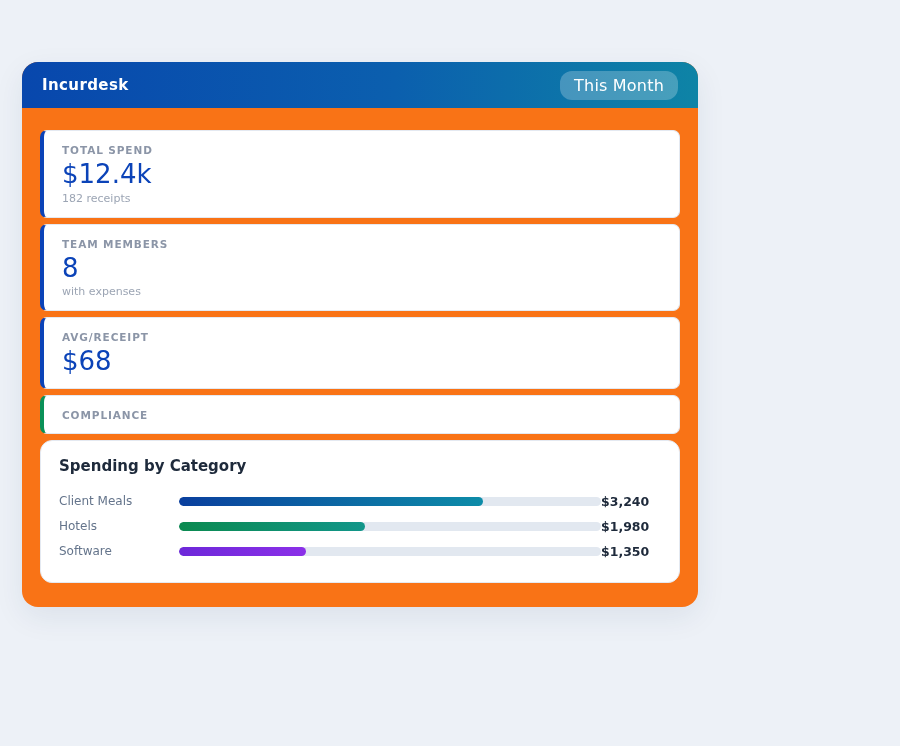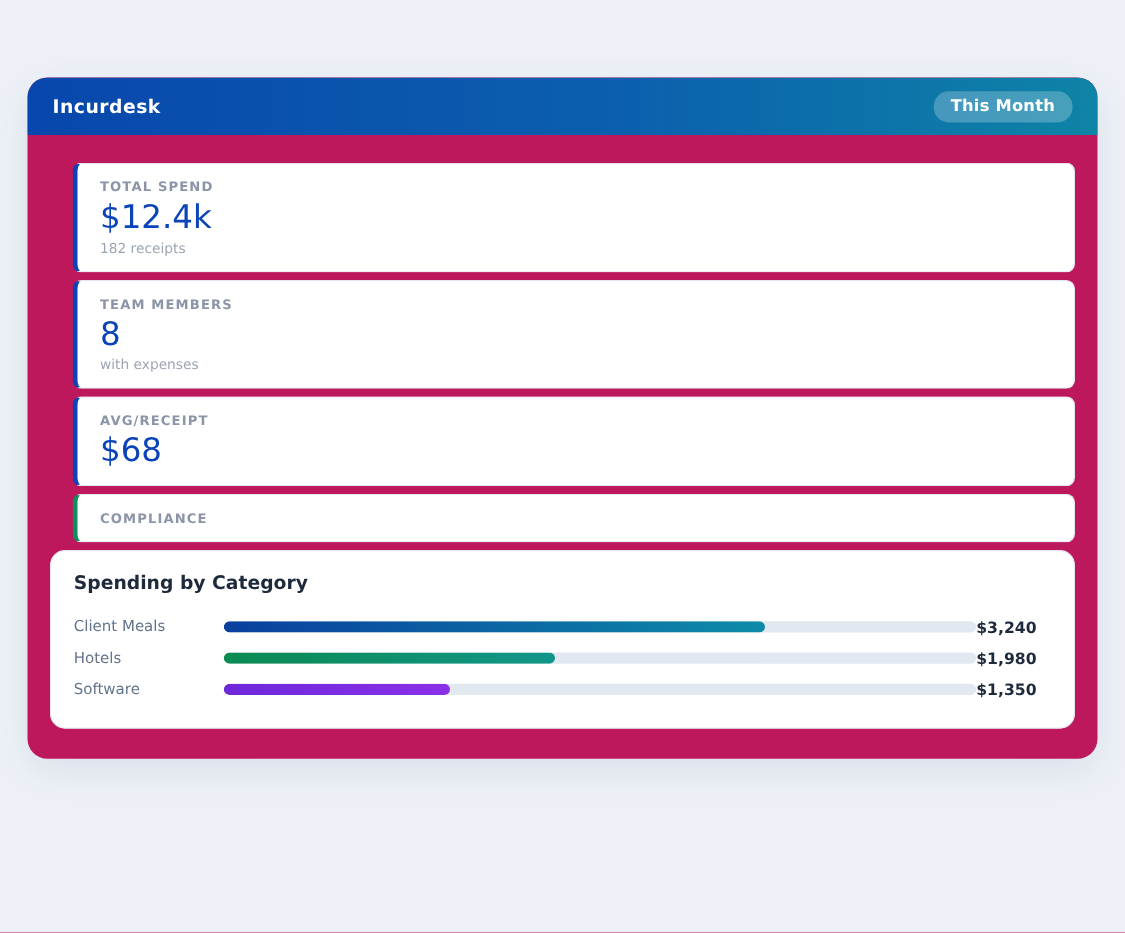--- a/index.html
+++ b/index.html
@@ -5,62 +5,61 @@
   * { margin: 0; padding: 0; box-sizing: border-box; }
   html, body { width: 900px; height: 746px; }
   body {
     background: #edf1f7;
     font-family: "DejaVu Sans", "Liberation Sans", sans-serif;
     overflow: hidden;
   }
   .app-card {
     position: absolute;
     left: 22px; top: 62px;
-    width: 856px;
+    width: 676px;
     border-radius: 16px;
-    background: #be185d;
+    background: #f97316;
     box-shadow: 0 10px 30px rgba(30,50,90,0.08);
     overflow: hidden;
   }
   .app-header {
     height: 46px;
     background: linear-gradient(90deg, #0847ad 0%, #0b5fae 55%, #0e84a6 100%);
     display: flex;
     align-items: center;
     justify-content: space-between;
     padding: 0 20px;
   }
   .app-title {
     color: #ffffff;
     font-size: 15px;
     font-weight: bold;
     letter-spacing: 0.4px;
   }
   .badge {
     background: rgba(255,255,255,0.24);
     color: #ffffff;
-    font-size: 13px;
-    font-weight: bold;
+    font-size: 16px;
+    font-weight: normal;
     padding: 5px 14px;
     border-radius: 12px;
     border: none;
     cursor: pointer;
     letter-spacing: 0.2px;
     font-family: inherit;
   }
   .content { padding: 22px 18px 24px; }
 
   .stat-card {
     background: #ffffff;
     border: 1px solid #e4e9f1;
     border-left: 4px solid #0b43b8;
     border-radius: 7px;
     padding: 13px 18px 12px;
     margin-bottom: 6px;
-    margin-left: 18px;
   }
   .stat-label {
     font-size: 10.5px;
     font-weight: bold;
     letter-spacing: 0.9px;
     color: #8b95a7;
     text-transform: uppercase;
   }
   .stat-value {
     font-size: 26px;

